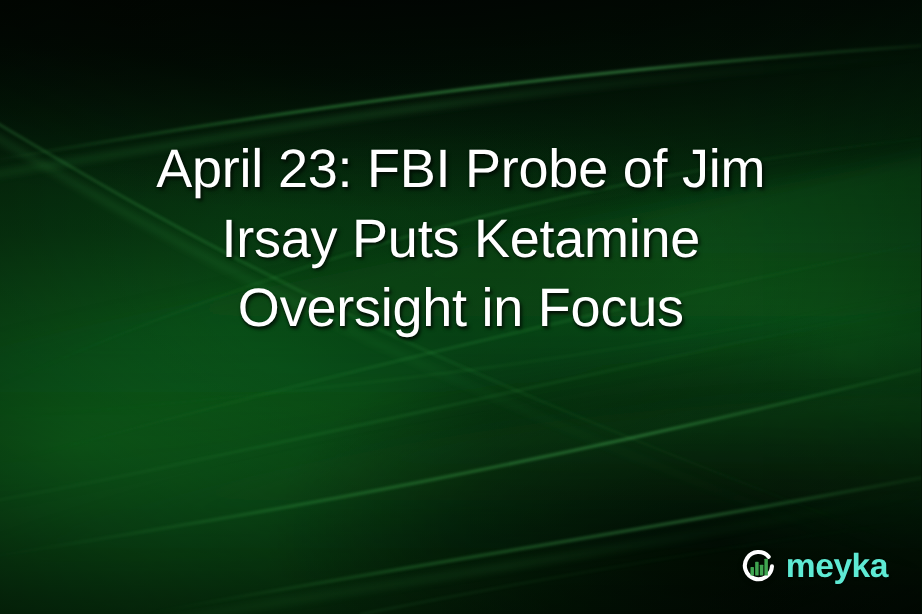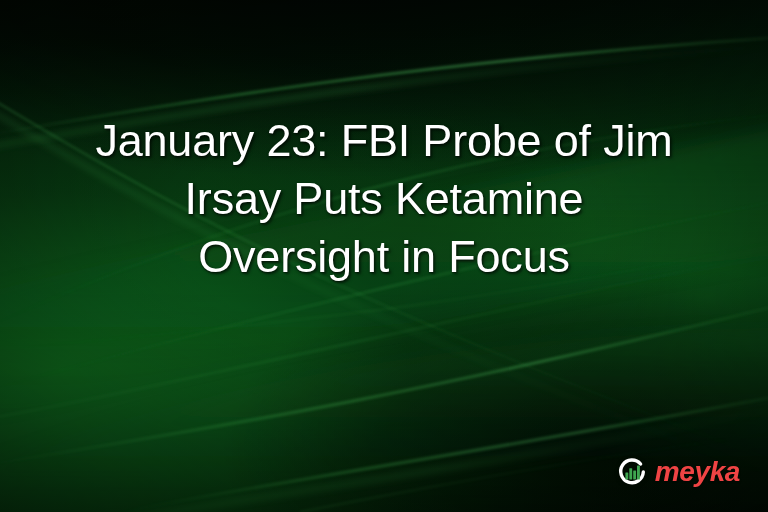--- a/index.html
+++ b/index.html
@@ -88,28 +88,27 @@
     align-items:center;
     gap:7px;
   }
   #brand-mark {
     width:32px; height:32px;
     display:block;
     flex:0 0 auto;
     filter:drop-shadow(0 1px 2px rgba(0,0,0,0.45));
   }
   #brand-name {
-    color:#ef4444;
+    color:#5eead4;
     font-family:"Liberation Sans", sans-serif;
     font-weight:700;
     font-size:28px;
     line-height:30px;
     letter-spacing:-0.4px;
     text-shadow:0 1px 2px rgba(0,0,0,0.45);
-    font-style:italic;
   }
 </style>
 </head>
 <body>
 
 <div id="card">
 
   <div class="bg-layer bg-base"></div>
   <div class="bg-layer bg-topdark"></div>
   <div class="bg-layer bg-lowdark"></div>
@@ -173,21 +172,21 @@
       <path d="M120,520 C330,486 530,458 800,404" stroke="url(#sB)" stroke-width="7" fill="none" filter="url(#bl2)" opacity="0.35"></path>
 
       <path d="M-20,352 C180,330 430,318 800,236" stroke="url(#sC)" stroke-width="1.1" fill="none" filter="url(#bl1)" opacity="0.45"></path>
       <path d="M300,512 C460,480 620,452 800,430" stroke="url(#sD)" stroke-width="1.2" fill="none" filter="url(#bl1)" opacity="0.5"></path>
     </svg>
   </div>
 
   <div class="bg-layer bg-vignette"></div>
 
   <div id="headline-wrap">
-    <h1 id="headline">January 23: FBI Probe of Jim
+    <h1 id="headline">April 23: FBI Probe of Jim
 Irsay Puts Ketamine
 Oversight in Focus</h1>
   </div>
 
   <div id="brand">
     <svg id="brand-mark" viewBox="0 0 32 32" xmlns="http://www.w3.org/2000/svg">
 
       <path d="M24.6,8.0 A11.3,11.3 0 1 0 27.3,16.0" fill="none" stroke="#ffffff" stroke-width="3.4" stroke-linecap="round"></path>
 
       <g fill="#3fa550">

